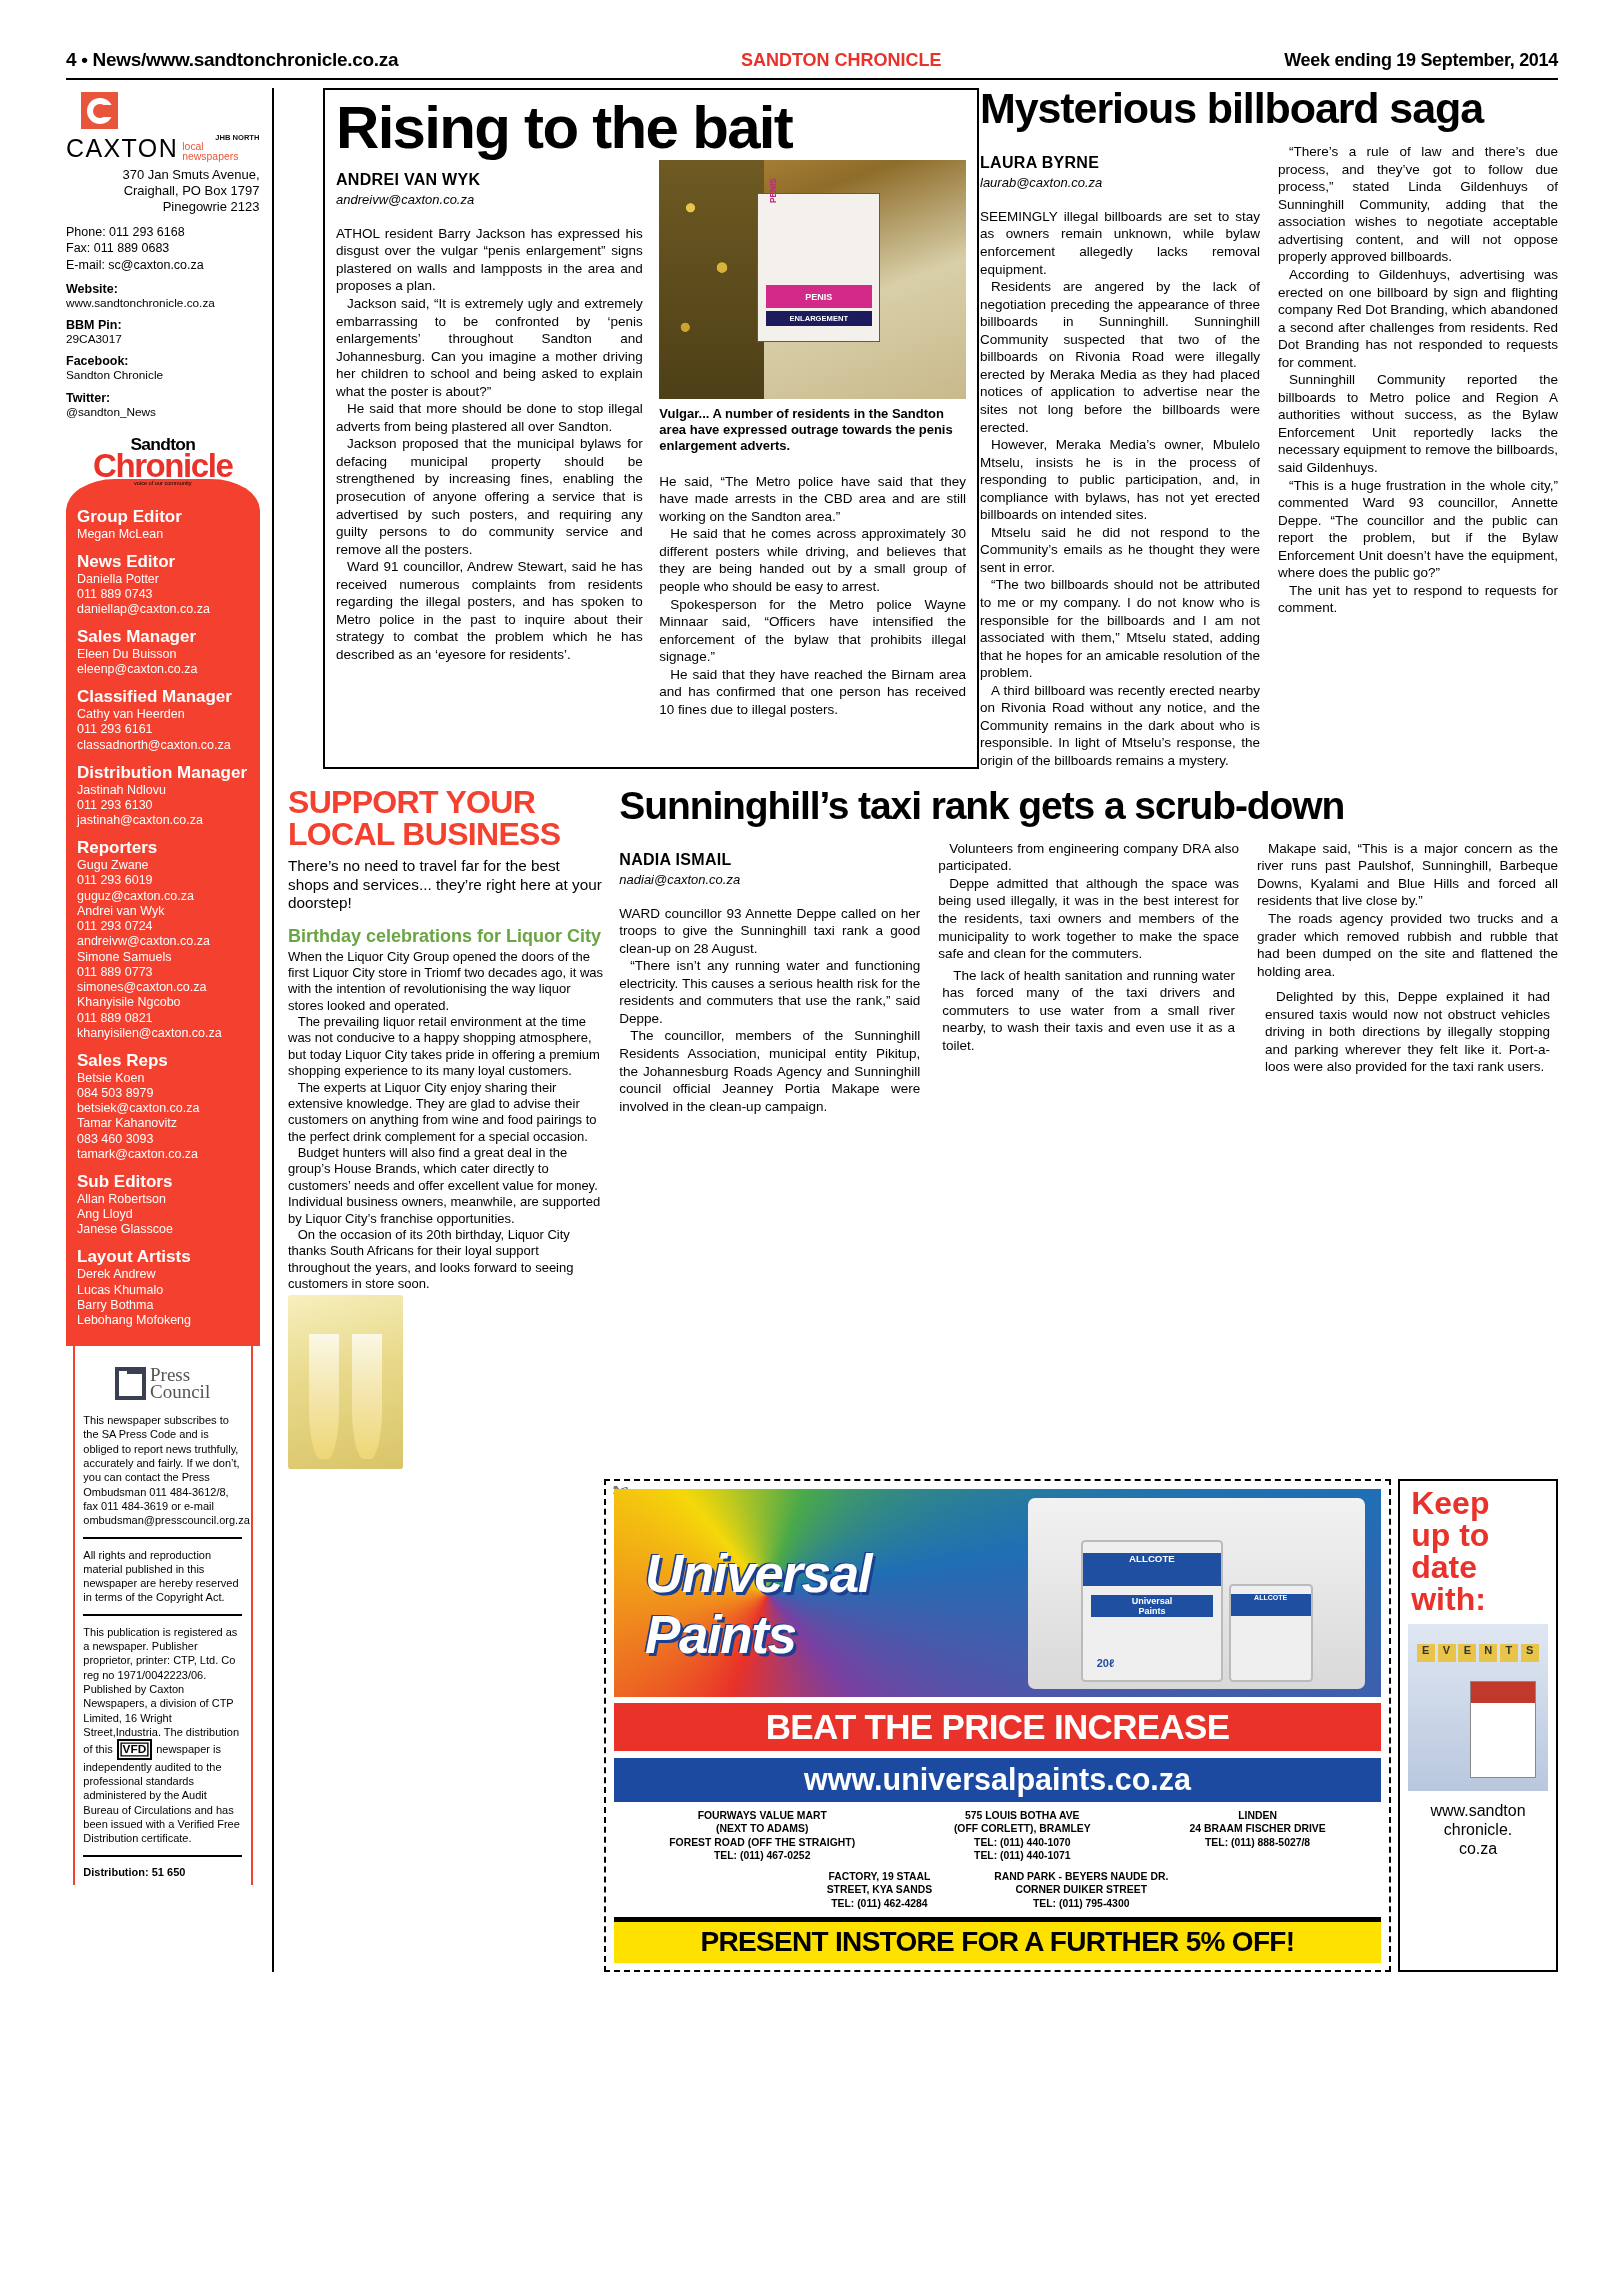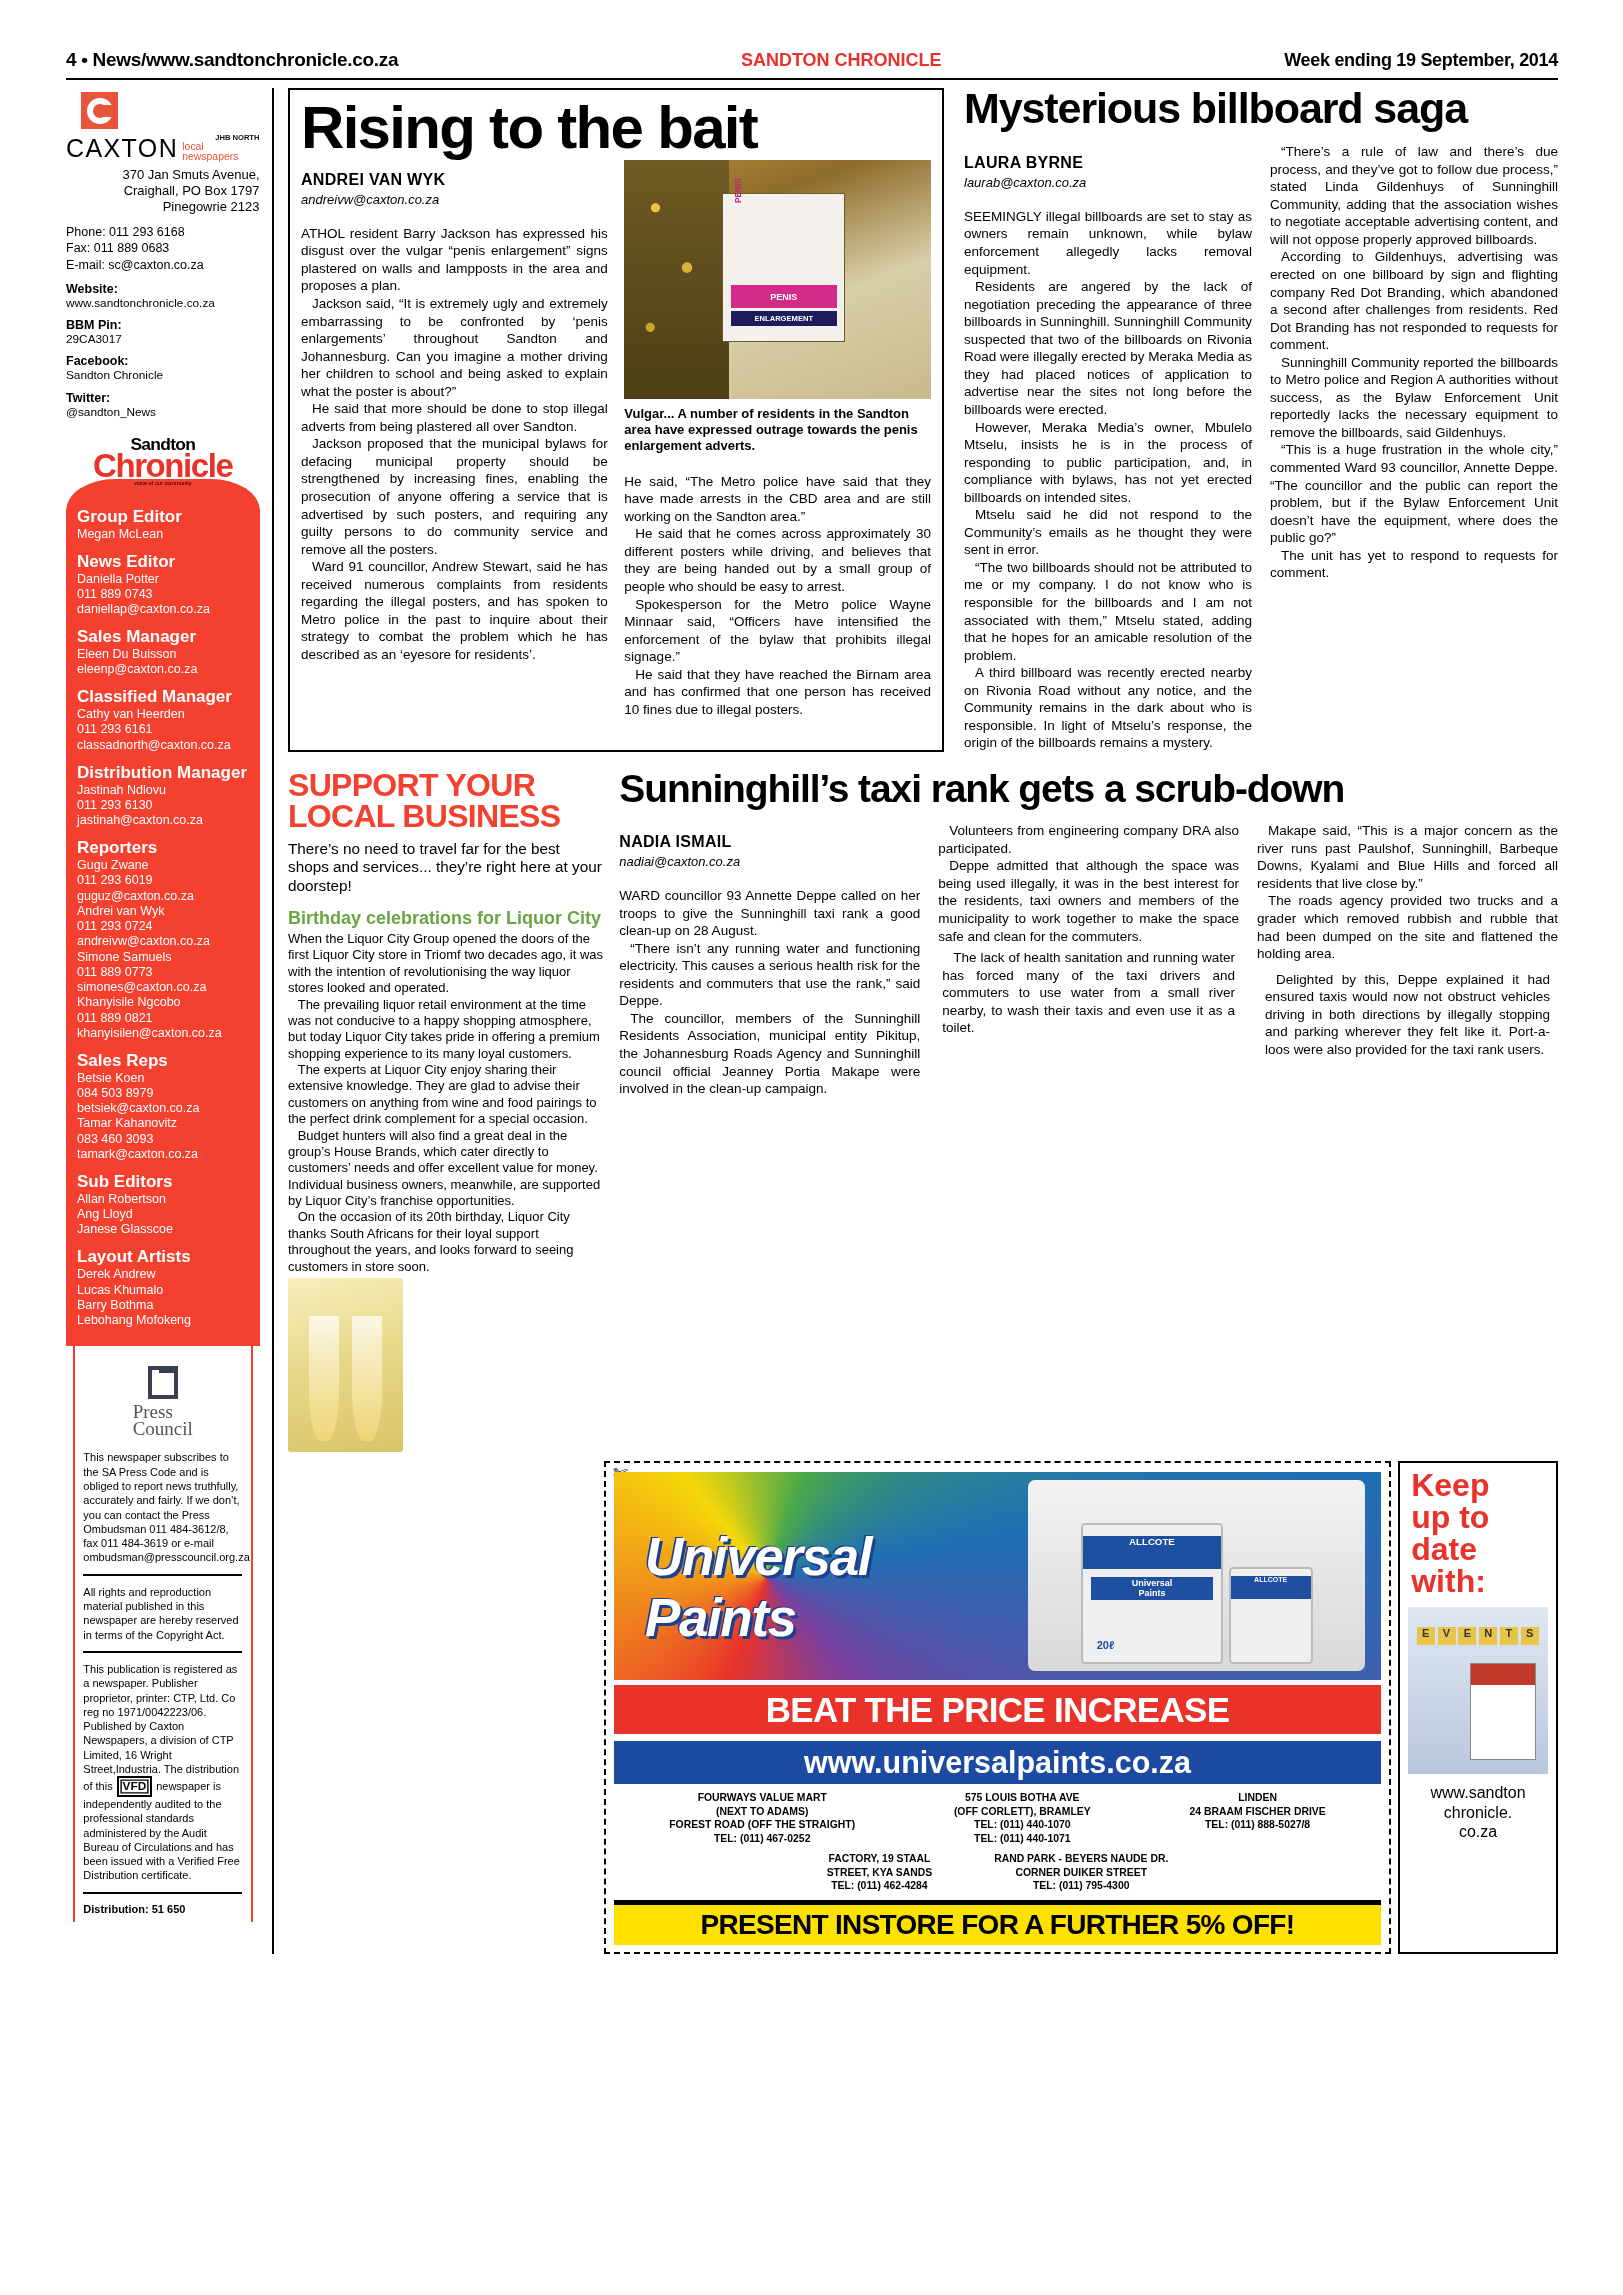--- a/index.html
+++ b/index.html
@@ -45,21 +45,21 @@
   .chron-logo .s3 { font-size:5.6px; letter-spacing:0px; display:block; margin-top:-2.1px; }
 
   .redbox { background:#f4402e; color:#fff; padding:26px 11px 18px 11px; margin-top:-7px;
             border-radius:49px 49px 0 0 / 32px 32px 0 0; }
   .redbox .role { font-weight:bold; font-size:17px; margin-top:9.7px;}
   .redbox .person { font-size:12.5px; line-height:1.22; }
   .redbox .first { margin-top:1.4px; }
 
   .presscouncil-wrap { background:#fff; margin:0 7px; padding:9.7px 8.3px 7px 8.3px;
                        border-left:2.1px solid #f4402e; border-right:2.1px solid #f4402e;}
-  .pc-logo { display:flex; align-items:center; gap:4.2px; justify-content:center; margin:9.7px 0 12.5px 0;flex-direction:column;}
+  .pc-logo { display:flex; align-items:center; gap:4.2px; justify-content:center; margin:9.7px 0 12.5px 0;}
   .pc-sq { width:30.5px; height:33px; border:4.9px solid #3a3f52; position:relative;}
   .pc-sq::after{content:"";position:absolute;right:-2.8px;top:-3.5px;width:18px;height:7px;background:#3a3f52;}
   .pc-txt { font-family:"Liberation Serif", serif; font-size:19px; line-height:0.92; color:#555;}
   .fine { font-size:11px; line-height:1.3; }
   .hr-blk { border-top:2.1px solid #000; margin:9px 0; }
   .vfd { display:inline-block; border:2.1px solid #000; padding:0.7px 3.5px; font-weight:bold; font-size:11.8px;
          box-shadow: inset 0 0 0 1.4px #fff, inset 0 0 0 2.8px #000; margin:0 1.4px;}
   .distrib { font-weight:bold; font-size:11px; margin-top:5.6px;}
 
   
@@ -247,21 +247,21 @@
           <span class="vfd">VFD</span>
           <span>newspaper is independently audited to the professional standards administered by the Audit Bureau of Circulations and has been issued with a Verified Free Distribution certificate.</span>
         </div>
         <div class="hr-blk"></div>
         <div class="distrib">Distribution: 51 650</div>
       </div>
     </div>
 
     <div class="col-main">
 
-      <div style="display:flex; gap:20px;">
+      <div style="display:flex; gap:1px;margin-left:35px;">
 
         <div class="article-box" style="width:656px; flex:0 0 656px;">
           <div class="hl-huge">Rising to the bait</div>
 
           <div style="display:flex; gap:16.7px; margin-top:4.2px;">
             <div style="flex:1 1 0;">
               <div class="byline">ANDREI VAN WYK</div>
               <div class="bymail">andreivw@caxton.co.za</div>
               <div style="font-size:13.5px; line-height:1.30; text-align:justify; margin-top:18px;">
                 <p style="text-indent:0;margin:0">ATHOL resident Barry Jackson has expressed his disgust over the vulgar “penis enlargement” signs plastered on walls and lampposts in the area and proposes a plan.</p>

